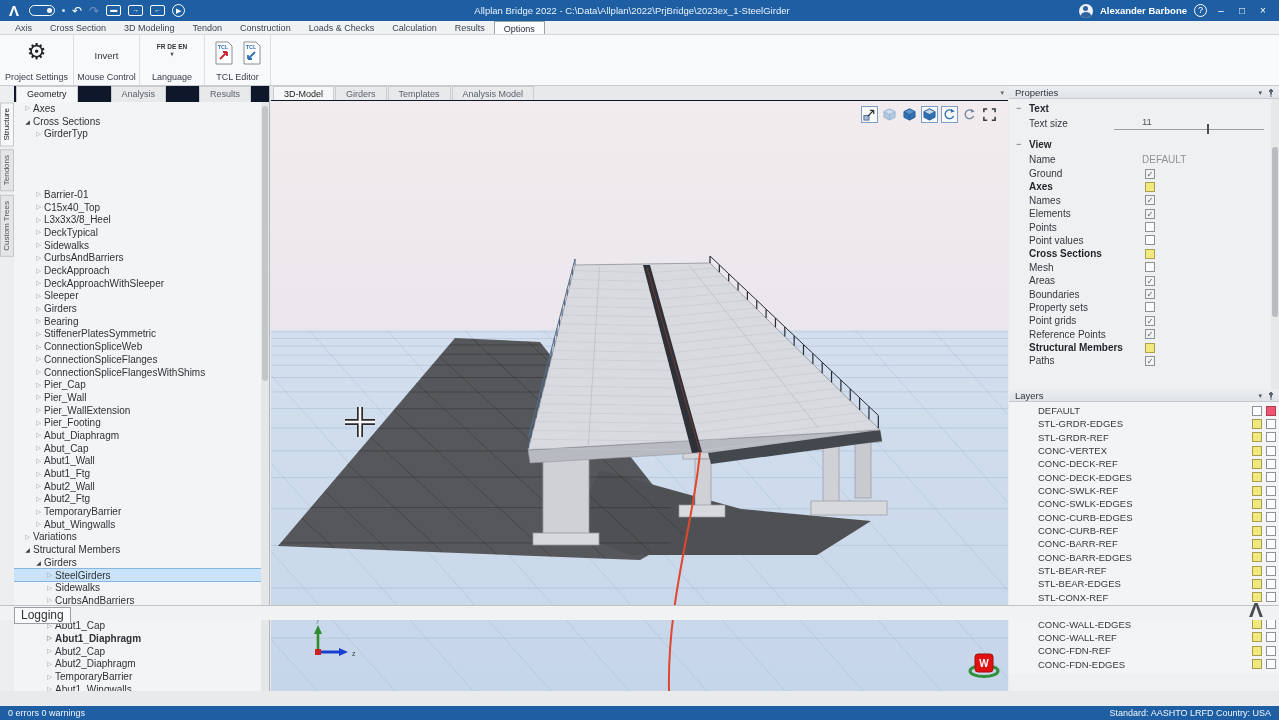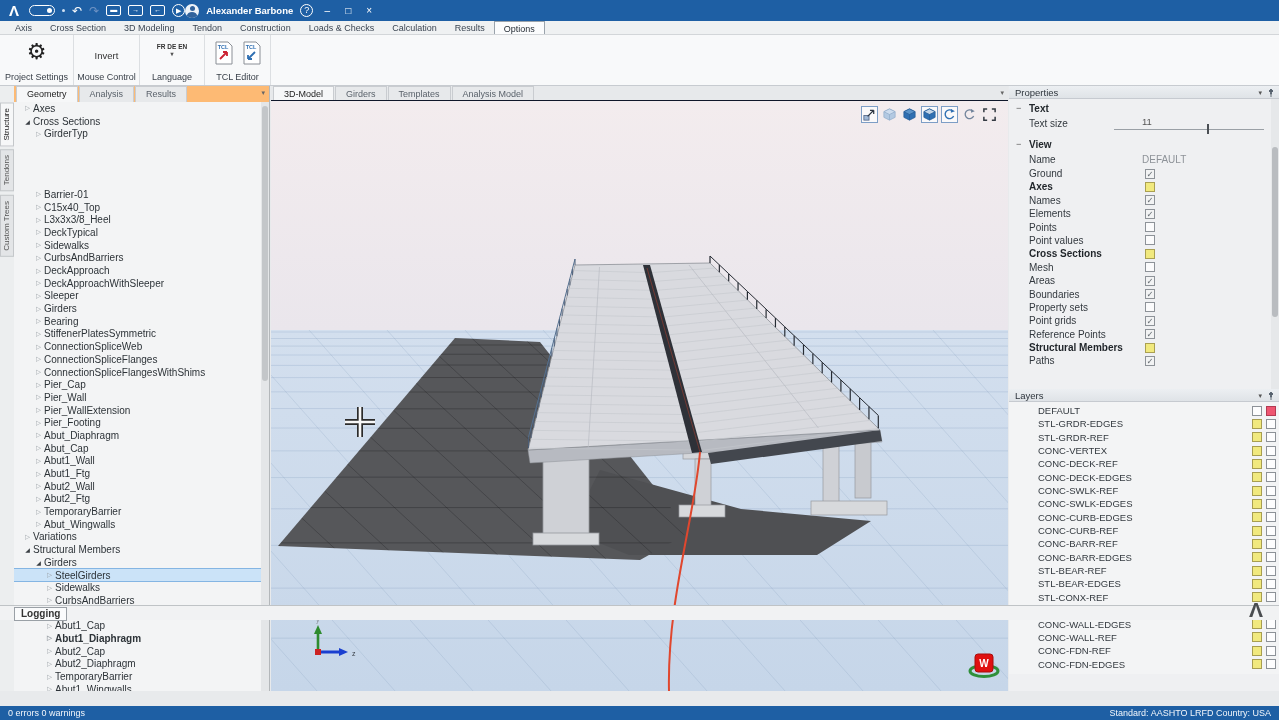--- a/index.html
+++ b/index.html
@@ -40,33 +40,33 @@
   .tclwrap { position:absolute; left:50%; top:6px; transform:translateX(-50%); display:flex; gap:8px; }
 
   
   .workspace { position:absolute; left:0; top:86px; width:1279px; height:605px; }
 
   
   .left-panel { position:absolute; left:0; top:0; width:270px; height:605px; background:#eceeef; border-right:1px solid #b3b7ba; }
   .side-tabs { position:absolute; left:0; top:16px; width:14px; display:flex; flex-direction:column; gap:3px; }
   .stab { writing-mode:vertical-rl; transform:rotate(180deg); font-size:8px; color:#555; background:#e3e5e7; border:1px solid #c4c7ca; padding:5px 1px; text-align:center; }
   .stab.active { background:#f6f7f8; color:#222; }
-  .left-tabs { position:absolute; left:14px; top:0; right:0; height:29px; background:#fdba74; border-bottom:1px solid #c9ccd0; display:flex; padding-left:2px; }
+  .left-tabs { position:absolute; left:14px; top:0; right:0; height:29px; background:#0f172a; border-bottom:1px solid #c9ccd0; display:flex; padding-left:2px;gap:32px; }
   .ltab { font-size:9px; color:#5a626b; padding:2px 10px 0 10px; border:1px solid #c9ccd0; border-bottom:none; margin-right:1px; background:#e7e9eb; }
   .ltab.active { background:#f6f7f8; color:#222; }
   .ltab-caret { margin-left:auto; font-size:7px; color:#666; padding:3px 4px 0 0; }
   .tree { position:absolute; left:14px; top:16px; right:8px; bottom:0; background:#f3f4f5; overflow:hidden; }
   .trow { height:12.7px; display:flex; align-items:center; font-size:10px; color:#2d3338; white-space:nowrap; }
   .trow.sel { background:#cbe3f8; outline:1px solid #84b5e3; }
   .expander { width:11px; font-size:6.5px; color:#9aa0a6; flex:0 0 11px; text-align:center; }
   .expander.expanded { color:#3a3f44; font-size:6px; }
   .tree-scroll { position:absolute; right:0; top:16px; width:8px; bottom:0; background:#e4e6e8; }
   .tree-thumb { position:absolute; left:1px; right:1px; top:4px; height:275px; background:#c3c6c9; border-radius:3px; }
   .logging-strip { position:absolute; left:0; top:605px; width:1279px; height:15px; background:#f1f2f3; border-top:1px solid #bfc3c6; }
-  .logging-tab { position:absolute; left:14px; top:1px; font-size:10px; color:#333; background:#fafbfc; border:1px solid #9aa0a6; padding:0 6px 1px 6px;font-weight:bold; }
+  .logging-tab { position:absolute; left:14px; top:1px; font-size:12px; color:#333; background:#fafbfc; border:1px solid #9aa0a6; padding:0 6px 1px 6px; }
   .bottom-lambda { position:absolute; right:16px; top:-8px; font-size:21px; font-weight:bold; color:#4a4d50; }
 
   
   .center { position:absolute; left:271px; top:0; width:737px; height:605px; background:#eceff1; }
   .vp-tabs { position:absolute; left:0; top:0; right:0; height:15px; background:#e7e9eb; border-bottom:1px solid #0f172a; display:flex; padding-left:2px; }
   .scene-wrap { position:absolute; left:0; top:15px; width:737px; height:590px; }
   .vp-tools { position:absolute; top:5px; right:10px; display:flex; gap:3px; align-items:center; }
   .vptool { width:17px; height:17px; display:flex; align-items:center; justify-content:center; }
   .vptool svg { width:15px; height:15px; }
   .vptool.boxed { border:1px solid #7d9ec6; background:rgba(252,253,254,.75); }
@@ -117,20 +117,21 @@
   <div class="tb-icons">
     <span class="pill"></span>
     <span class="tb-dot"></span>
     <span class="tb-glyph">↶</span>
     <span class="tb-glyph dim">↷</span>
     <span class="winico">▬</span>
     <span class="winico">→</span>
     <span class="winico">←</span>
     <span class="circ">▶</span>
   </div>
+  <span class="tb-title">Allplan Bridge 2022 - C:\Data\Allplan\2022\PrjBridge\2023ex_1-SteelGirder</span>
   <div class="tb-right">
     <span class="avatar"></span>
     <span class="tb-user">Alexander Barbone</span>
     <span class="circ" style="font-size:9px;">?</span>
     <span class="winbtn">–</span>
     <span class="winbtn">□</span>
     <span class="winbtn">×</span>
   </div>
 </div>
 

